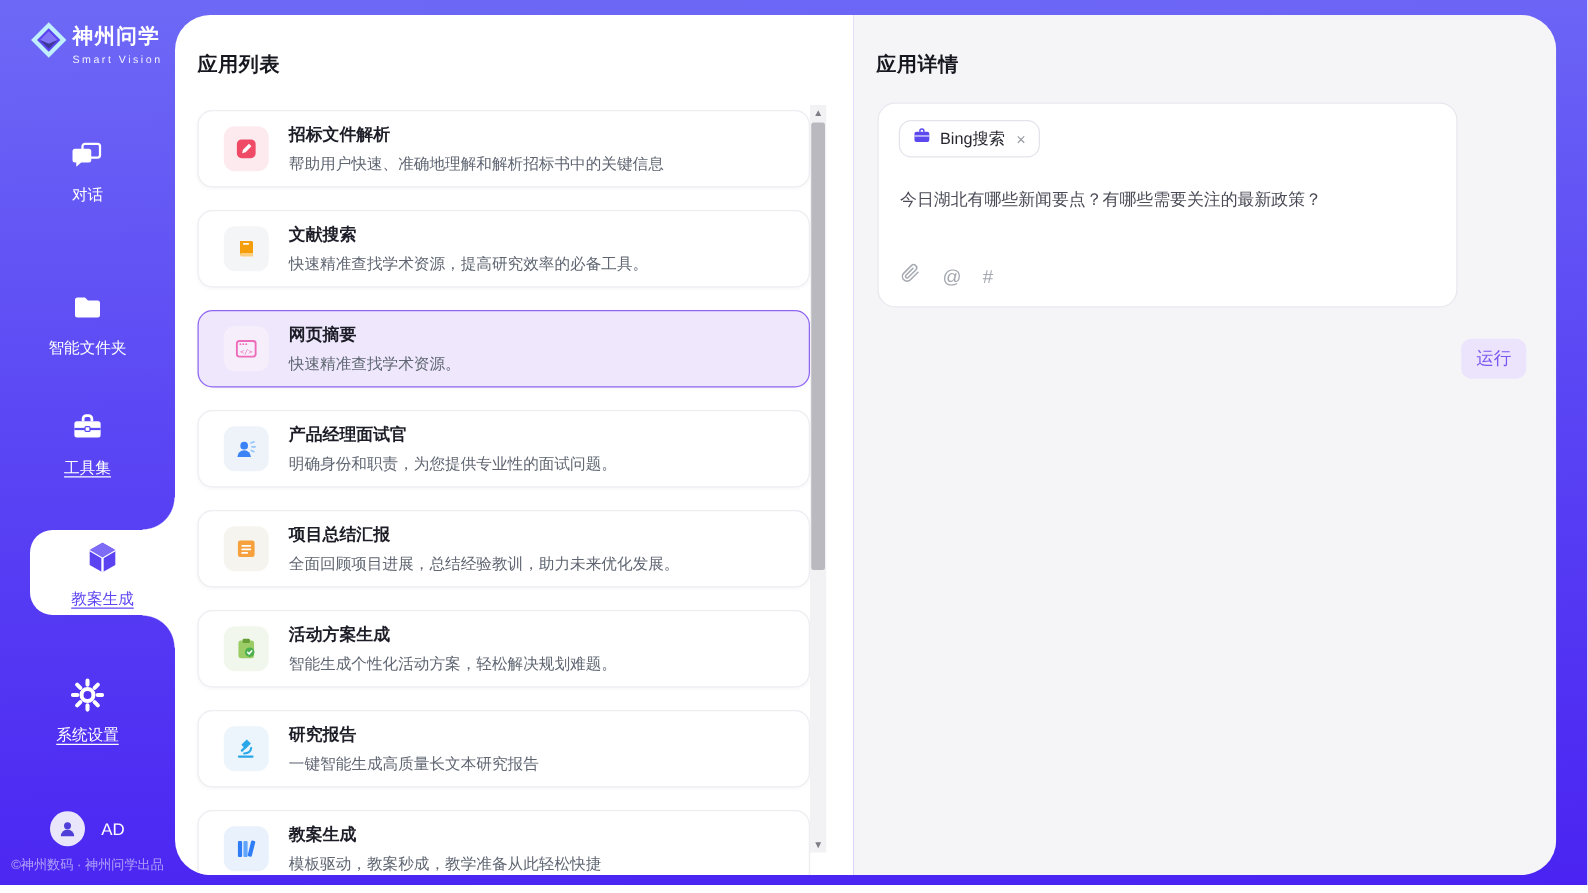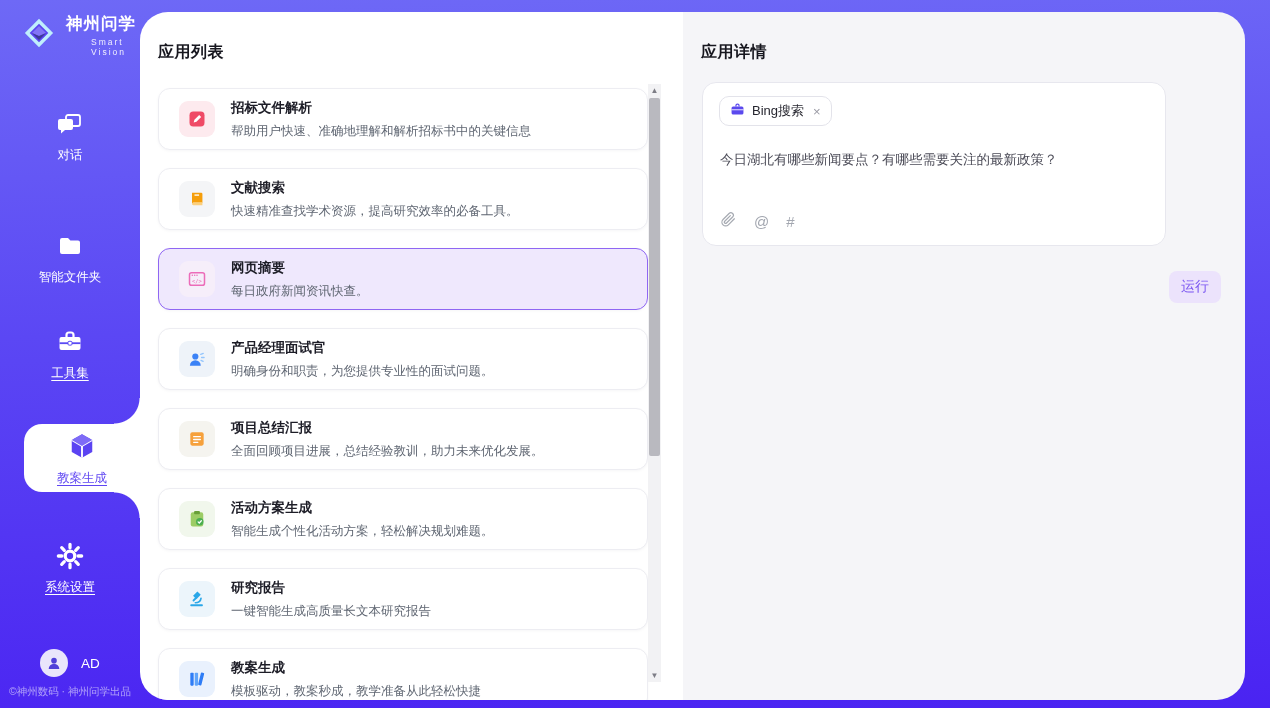--- a/index.html
+++ b/index.html
@@ -71,24 +71,24 @@
     display:flex; align-items:center; gap:17px; color:#a3a7b0;
   }
   .glyph-icon { font-size:15px; line-height:1; cursor:pointer; color:#a3a7b0; }
   .run-btn {
     position:absolute; right:24px; top:259px; width:52px; height:32px;
     background:#ece3fc; color:#7b57f1; border:none; border-radius:8px;
     font-size:14px; cursor:pointer; font-family:inherit;
   }
   
   .sidebar { position:absolute; left:0; top:0; width:140px; height:708px; }
-  .logo { position:absolute; left:20px; top:13px; display:flex; align-items:center; gap:8px; }
+  .logo { position:absolute; left:20px; top:13px; display:flex; align-items:center; gap:0; }
   .logo-text { display:flex; flex-direction:column; }
   .logo-title { color:#fff; font-size:16.5px; font-weight:bold; letter-spacing:1px; }
-  .logo-sub { color:rgba(255,255,255,.9); font-size:8.5px; letter-spacing:2px; margin-top:2px;margin-left:25px; }
+  .logo-sub { color:rgba(255,255,255,.9); font-size:8.5px; letter-spacing:2px; margin-top:2px; }
   .nav-item {
     position:absolute; left:0; width:140px; text-align:center; cursor:pointer;
   }
   .nav-label { display:block; margin-top:5px; color:#fff; font-size:12.5px; }
   .underlined { text-decoration:underline; text-underline-offset:3px; }
   .n1{top:110px;} .n2{top:232px;} .n3{top:328px;} .n5{top:542px;}
   
   .bubble {
     position:absolute; left:24px; top:424px; width:116px; height:68px;
     background:#fff; border-radius:18px 0 0 18px; cursor:pointer; text-align:center;
@@ -237,21 +237,21 @@
           <svg width="20" height="20" viewBox="0 0 24 24">
             <rect x="3" y="4.5" width="18" height="15" rx="2.5" fill="none" stroke="#ec6cb9" stroke-width="1.8"></rect>
             <circle cx="6.4" cy="7.6" r=".9" fill="#ec6cb9"></circle>
             <circle cx="9.2" cy="7.6" r=".9" fill="#ec6cb9"></circle>
             <circle cx="12" cy="7.6" r=".9" fill="#ec6cb9"></circle>
             <text x="12" y="16.6" text-anchor="middle" font-size="6.5" fill="#ec6cb9" font-family="monospace">&lt;/&gt;</text>
           </svg>
         </span>
         <span class="card-text">
           <span class="card-name">网页摘要</span>
-          <span class="card-desc">每日政府新闻资讯快查。</span>
+          <span class="card-desc">快速精准查找学术资源。</span>
         </span>
       </div>
 
       <div class="card">
         <span class="icon-tile t4">
           <svg width="20" height="20" viewBox="0 0 24 24">
             <circle cx="10" cy="9" r="3.7" fill="#3b82f6"></circle>
             <path d="M3.5 20a6.5 6.5 0 0113 0z" fill="#3b82f6"></path>
             <path d="M16.5 6.5l3-1.2M17.5 10.2h3M16.8 13.6l2.6 1.2" stroke="#93c5fd" stroke-width="1.6" stroke-linecap="round"></path>
           </svg>

